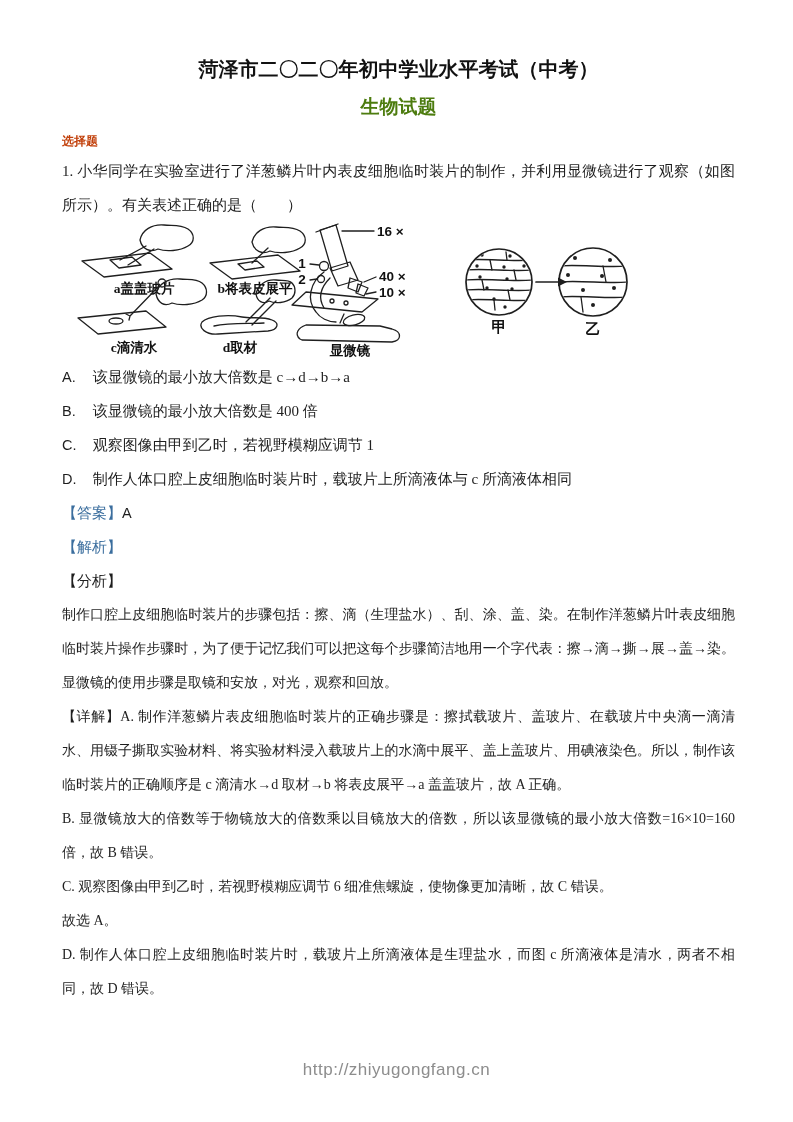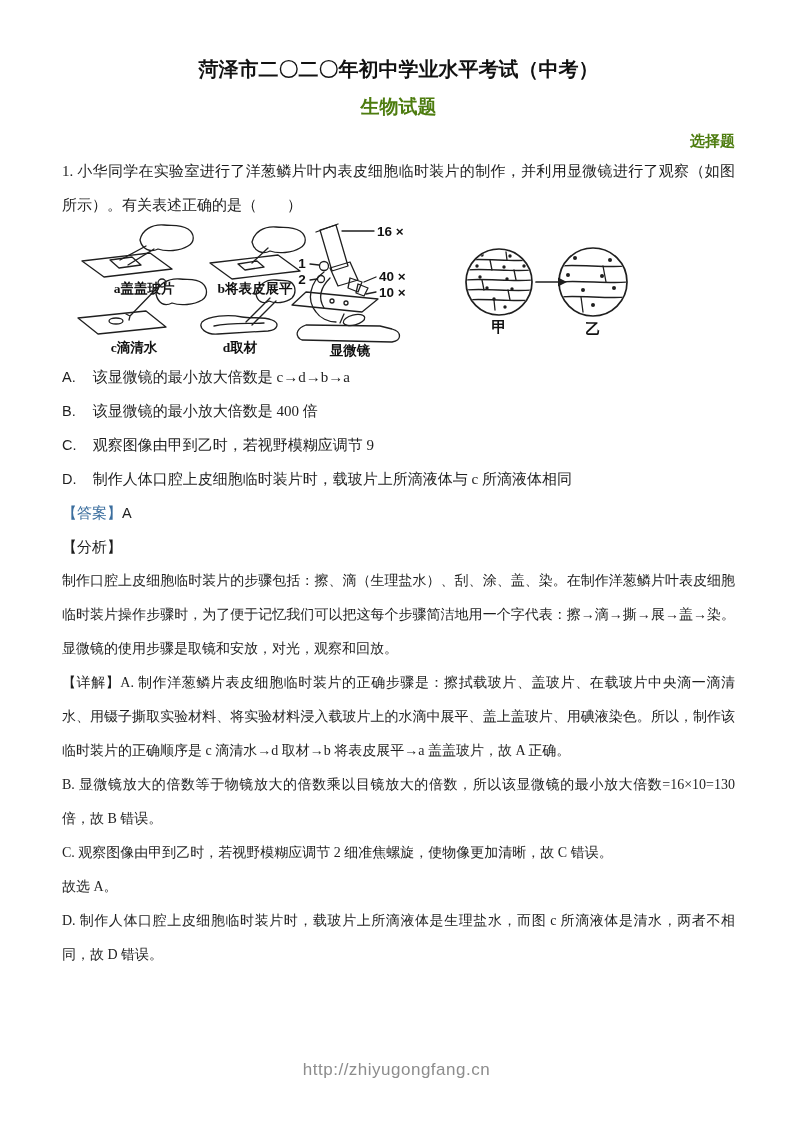--- a/index.html
+++ b/index.html
@@ -32,25 +32,24 @@
   .doc-subtitle {
     margin: 10px 0 0 0;
     font-size: 19px;
     font-weight: bold;
     text-align: center;
     line-height: 26px;
     color: #4d7c0f;
   }
   .section-heading {
     margin: 10px 0 0 0;
-    font-size: 15px;
+    font-size: 12px;
     font-weight: bold;
     line-height: 22px;
-    color: #4d7c0f;
-    text-align: right;
+    color: #c2410c;
   }
   .stem {
     margin: 2px 0 0 0;
     font-size: 15px;
     line-height: 34px;
     text-align: justify;
   }
   .figure-row { margin: 0; height: 138px; }
   .option-row {
     margin: 0;
@@ -225,41 +224,44 @@
     <p class="option-row">
       <span class="opt-letter">A.</span>
       <span>该显微镜的最小放大倍数是 c→d→b→a</span>
     </p>
     <p class="option-row">
       <span class="opt-letter">B.</span>
       <span>该显微镜的最小放大倍数是 400 倍</span>
     </p>
     <p class="option-row">
       <span class="opt-letter">C.</span>
-      <span>观察图像由甲到乙时，若视野模糊应调节 9</span>
+      <span>观察图像由甲到乙时，若视野模糊应调节 1</span>
     </p>
     <p class="option-row">
       <span class="opt-letter">D.</span>
       <span>制作人体口腔上皮细胞临时装片时，载玻片上所滴液体与 c 所滴液体相同</span>
     </p>
 
     <p class="sol-line">
       <span class="label-blue">【答案】</span><span class="latin">A</span>
     </p>
     <p class="sol-line">
+      <span class="label-blue">【解析】</span>
+    </p>
+    <p class="sol-line">
       <span>【分析】</span>
     </p>
 
     <p class="para">制作口腔上皮细胞临时装片的步骤包括：擦、滴（生理盐水）、刮、涂、盖、染。在制作洋葱鳞片叶表皮细胞临时装片操作步骤时，为了便于记忆我们可以把这每个步骤简洁地用一个字代表：擦→滴→撕→展→盖→染。显微镜的使用步骤是取镜和安放，对光，观察和回放。</p>
 
     <p class="para">
       <span>【详解】</span><span>A. 制作洋葱鳞片表皮细胞临时装片的正确步骤是：擦拭载玻片、盖玻片、在载玻片中央滴一滴清水、用镊子撕取实验材料、将实验材料浸入载玻片上的水滴中展平、盖上盖玻片、用碘液染色。所以，制作该临时装片的正确顺序是 c 滴清水→d 取材→b 将表皮展平→a 盖盖玻片，故 A 正确。</span>
     </p>
-    <p class="para">B. 显微镜放大的倍数等于物镜放大的倍数乘以目镜放大的倍数，所以该显微镜的最小放大倍数=16×10=130 倍，故 B 错误。</p>
-    <p class="para">C. 观察图像由甲到乙时，若视野模糊应调节 2 细准焦螺旋，使物像更加清晰，故 C 错误。</p>
+    <p class="para">B. 显微镜放大的倍数等于物镜放大的倍数乘以目镜放大的倍数，所以该显微镜的最小放大倍数=16×10=160 倍，故 B 错误。</p>
+    <p class="para">C. 观察图像由甲到乙时，若视野模糊应调节 6 细准焦螺旋，使物像更加清晰，故 C 错误。</p>
     <p class="para">故选 A。</p>
 
     <p class="para">D. 制作人体口腔上皮细胞临时装片时，载玻片上所滴液体是生理盐水，而图 c 所滴液体是清水，两者不相同，故 D 错误。</p>
 
 
   </div>
 
   <div class="footer">http://zhiyugongfang.cn</div>
 </div>
 

